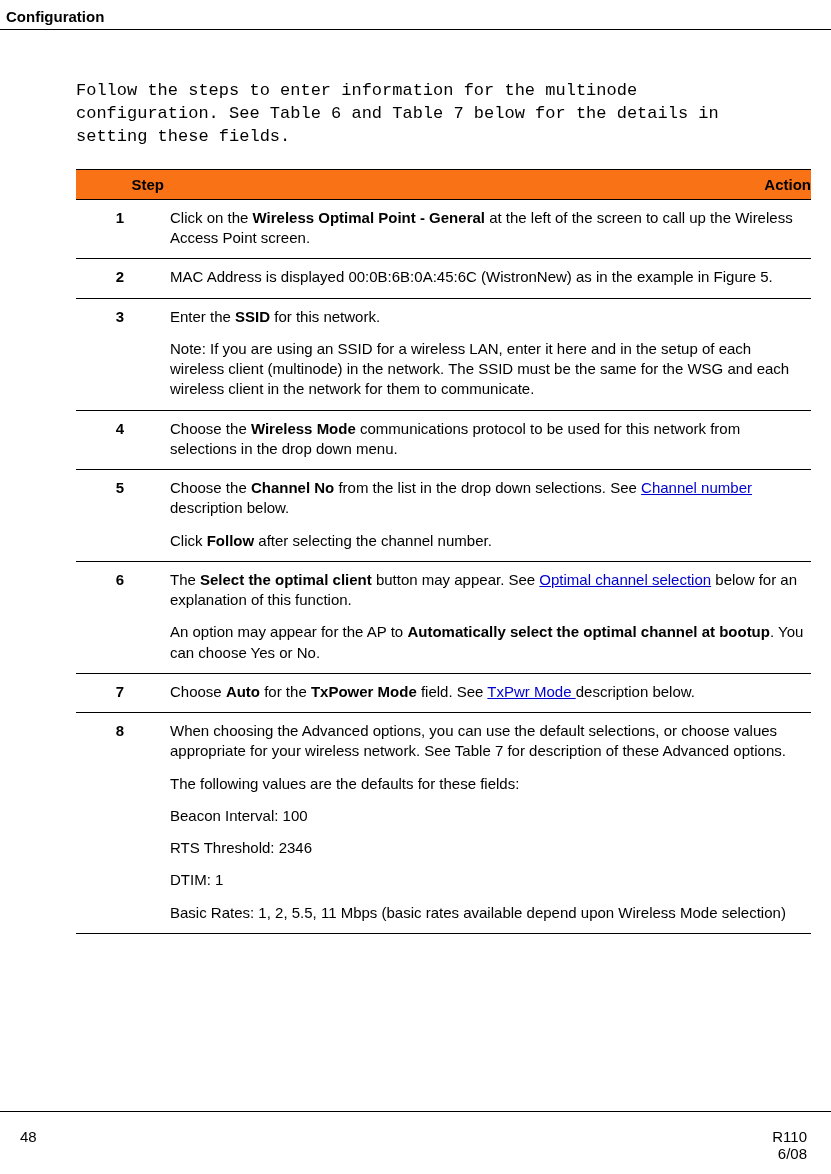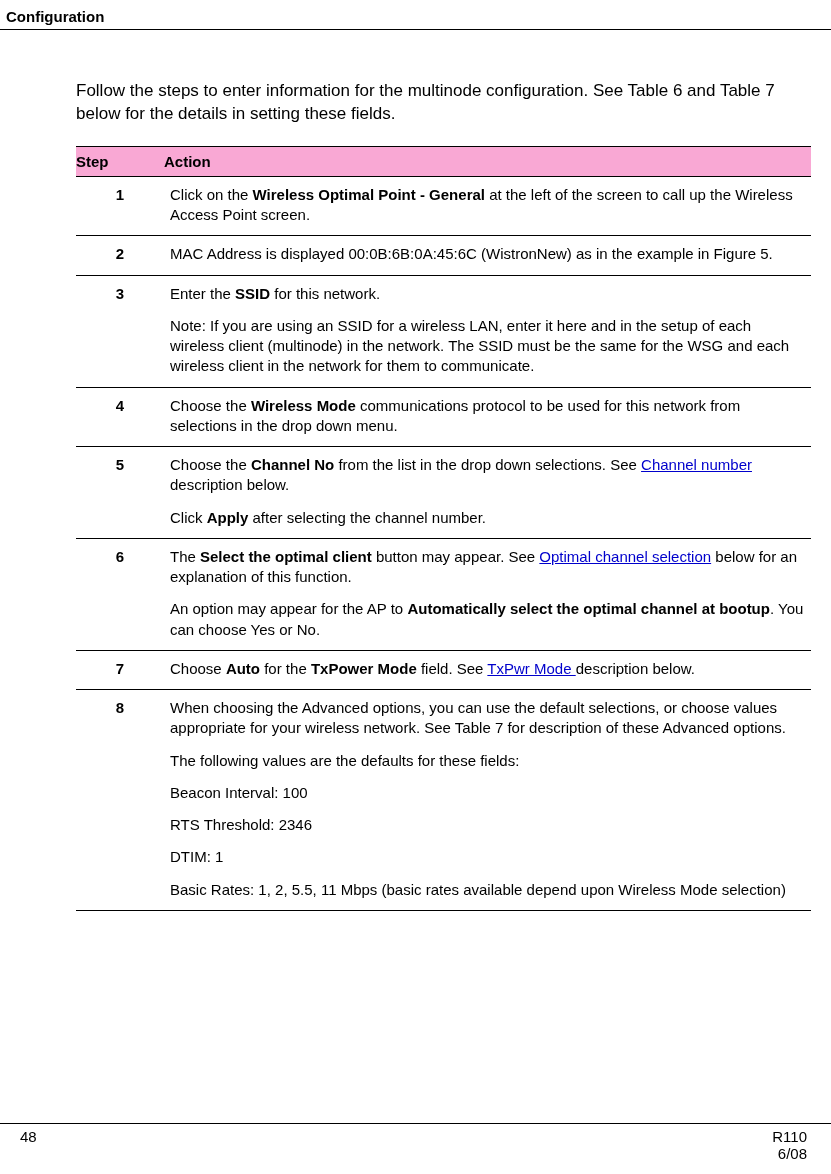--- a/index.html
+++ b/index.html
@@ -23,33 +23,33 @@
       font-weight: bold;
       font-size: 15px;
     }
     .header-subtitle {
       font-size: 15px;
     }
     .content-area {
       padding: 50px 20px 0 76px;
     }
     .intro-text {
-      font-family: Liberation Sans, sans-serif;
+      font-family: Liberation Mono, monospace;
       font-size: 17px;
       line-height: 1.35;
       margin-bottom: 20px;
       padding-right: 24px;
     }
     table.steps {
       width: 735px;
       border-collapse: collapse;
     }
     table.steps thead th {
-      background: #f9a8d4;
-      text-align: left;
+      background: #f97316;
+      text-align: right;
       font-weight: bold;
       font-size: 15px;
       padding: 6px 0;
       border-top: 1.5px solid #000;
       border-bottom: 1.5px solid #000;
     }
     table.steps thead th.step-col {
       width: 88px;
     }
     table.steps tbody td {
@@ -77,21 +77,21 @@
     .link {
       color: #0000cc;
       text-decoration: underline;
     }
     .page-footer {
       position: absolute;
       bottom: 12px;
       left: 0;
       width: 100%;
       border-top: 1px solid #000;
-      padding: 4px 24px 0 20px;
+      padding: 16px 24px 0 20px;
       font-size: 15px;
       display: flex;
       justify-content: space-between;
       align-items: flex-start;
     }
     .footer-right {
       text-align: right;
     }
   </style>
 </head>
@@ -134,21 +134,21 @@
       <tr>
         <td class="step-num">4</td>
         <td>
           <div class="action-para"><span>Choose the </span><span class="bold">Wireless Mode</span><span> communications protocol to be used for this network from selections in the drop down menu.</span></div>
         </td>
       </tr>
       <tr>
         <td class="step-num">5</td>
         <td>
           <div class="action-para"><span>Choose the </span><span class="bold">Channel No</span><span> from the list in the drop down selections.  See </span><span class="link">Channel number </span><span>description below.</span></div>
-          <div class="action-para"><span>Click </span><span class="bold">Apply</span><span> after selecting the channel number.</span></div>
+          <div class="action-para"><span>Click </span><span class="bold">Follow</span><span> after selecting the channel number.</span></div>
         </td>
       </tr>
       <tr>
         <td class="step-num">6</td>
         <td>
           <div class="action-para"><span>The </span><span class="bold">Select the optimal client</span><span> button may appear.  See </span><span class="link">Optimal channel selection</span><span> below for an explanation of this function.</span></div>
           <div class="action-para"><span>An option may appear for the AP to </span><span class="bold">Automatically select the optimal channel at bootup</span><span>.  You can choose Yes or No.</span></div>
         </td>
       </tr>
       <tr>

